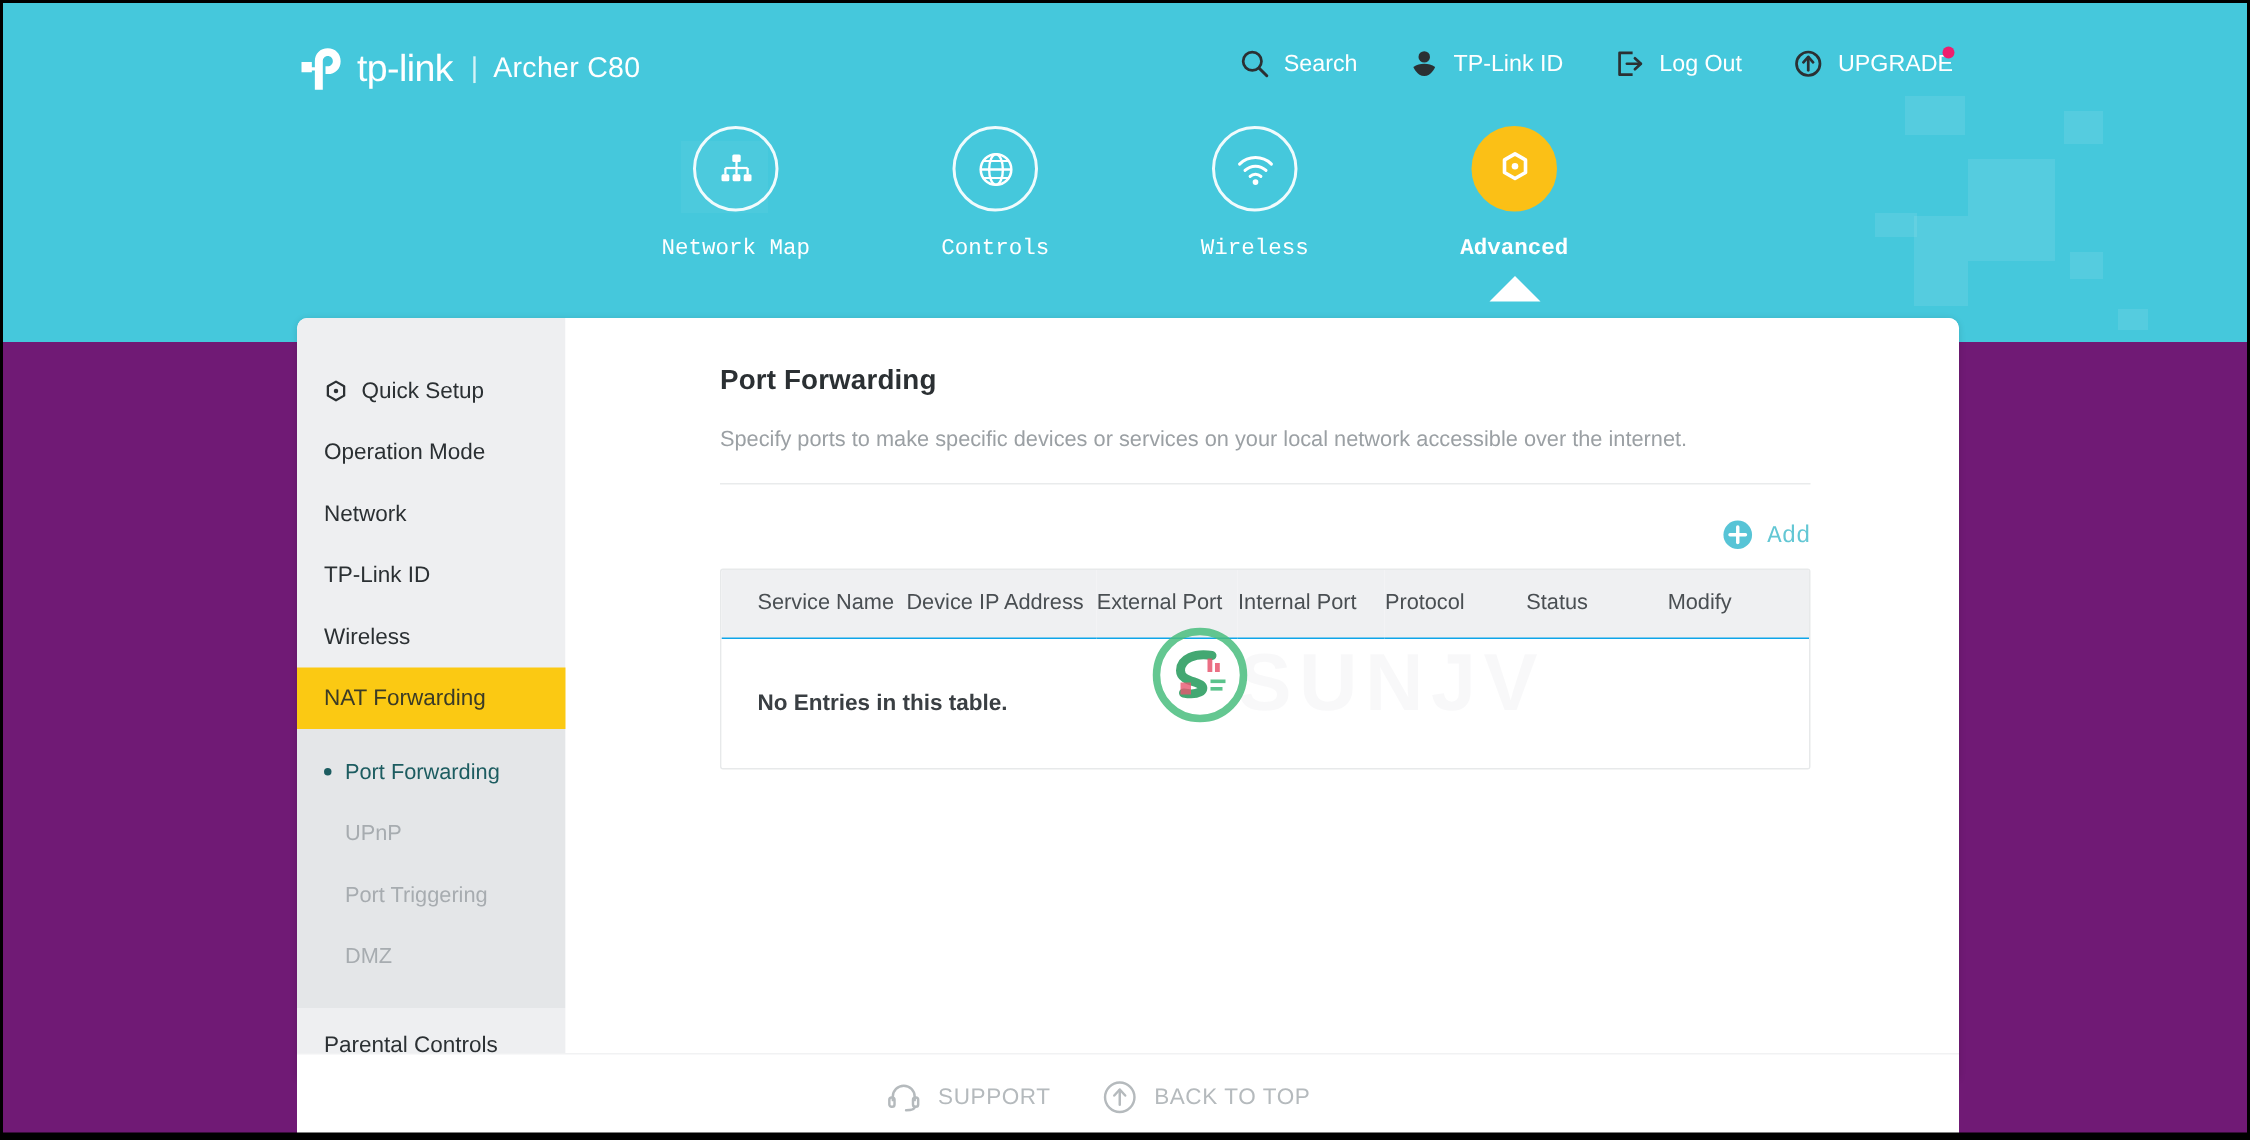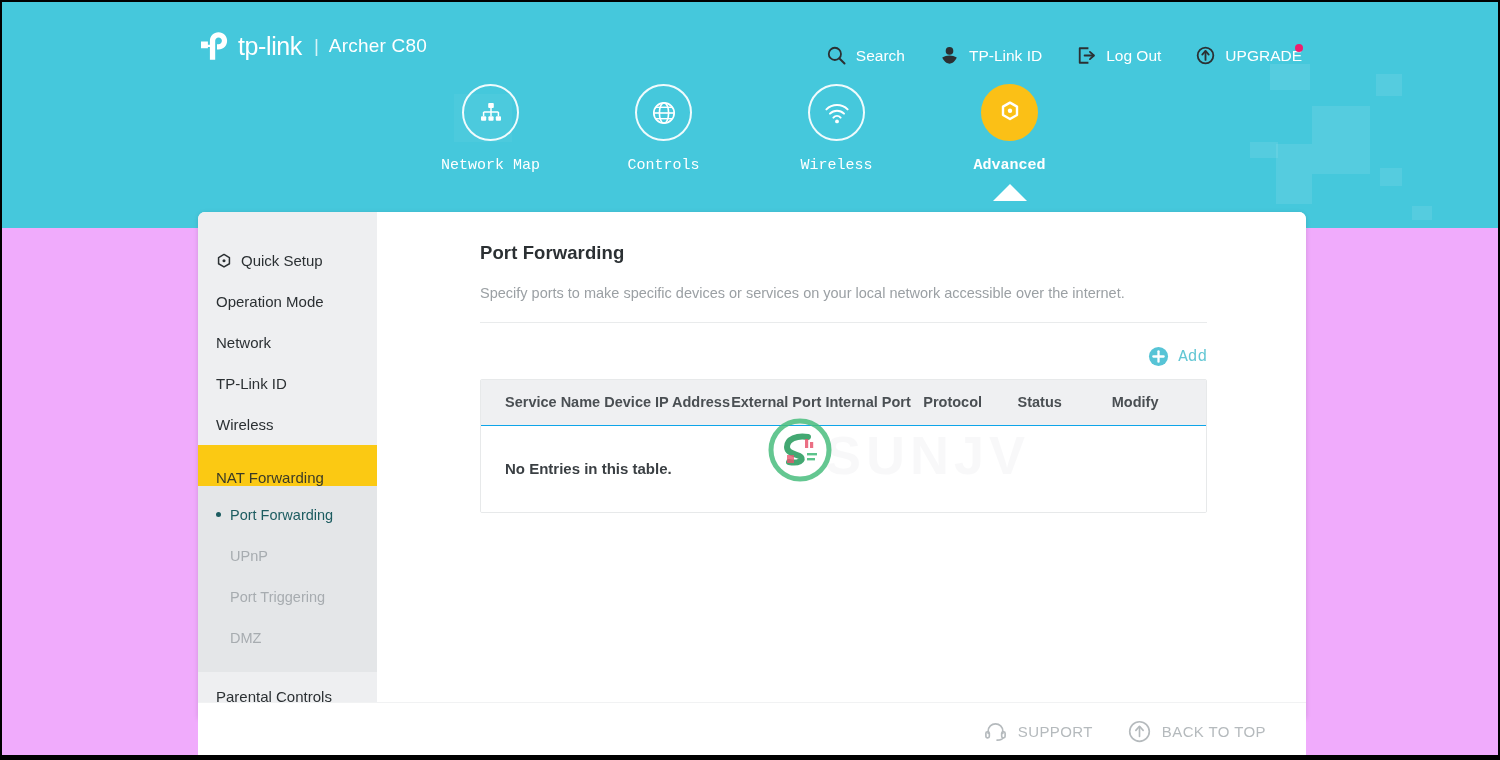--- a/index.html
+++ b/index.html
@@ -10,21 +10,21 @@
     height: 760px;
     overflow: hidden;
     font-family: "Liberation Sans", sans-serif;
     background: #ffffff;
   }
 
   #app {
     position: relative;
     width: 1500px;
     height: 760px;
-    background: #f0abfc;
+    background: #701a75;
     border: 2px solid #000000;
     overflow: hidden;
   }
 
   
   .header {
     position: absolute;
     left: 0; top: 0;
     width: 100%;
     height: 226px;
@@ -66,21 +66,21 @@
   .brand-model {
     font-size: 19px;
     color: #ffffff;
     font-weight: 400;
     letter-spacing: .2px;
   }
 
   
   .util-nav {
     position: absolute;
-    right: 196px; top: 43px;
+    right: 196px; top: 30px;
     display: flex;
     align-items: flex-start;
     gap: 34px;
   }
   .util-item {
     display: flex;
     align-items: center;
     gap: 9px;
     color: #ffffff;
     font-size: 15.5px;
@@ -174,21 +174,20 @@
     color: #2b3033;
     cursor: pointer;
     position: relative;
   }
   .nav-item .nav-gear { width: 16px; height: 16px; margin-right: 9px; flex: 0 0 auto; }
   .nav-item.active-group {
     background: #fbc913;
     border-radius: 0 6px 6px 0;
     color: #3b3b26;
     width: 200px;
-    align-items: flex-end;
   }
   .subnav {
     background: #e4e6e8;
     padding: 8px 0 14px;
   }
   .sub-item {
     height: 41px;
     display: flex;
     align-items: center;
     padding-left: 18px;
@@ -257,21 +256,21 @@
     margin-top: 12px;
     border: 1px solid #e7e9ea;
     border-radius: 2px;
     overflow: hidden;
   }
   table { width: 100%; border-collapse: collapse; }
   thead tr { background: #eff0f2; }
   thead th {
     text-align: left;
     font-size: 14.5px;
-    font-weight: bold;
+    font-weight: normal;
     color: #4a4f53;
     padding: 14px 0 14px 0;
     vertical-align: top;
     line-height: 1.18;
   }
   thead th:first-child { padding-left: 24px; }
   .col-service  { width: 17%; }
   .col-ip       { width: 17.5%; }
   .col-ext      { width: 13%; }
   .col-int      { width: 13.5%; }
@@ -309,21 +308,21 @@
 
   
   .footer {
     position: absolute;
     left: 196px; top: 700px;
     width: 1108px;
     height: 58px;
     background: #ffffff;
     display: flex;
     align-items: center;
-    justify-content: flex-end;
+    justify-content: center;
     padding-right: 40px;
     gap: 34px;
     border-top: 1px solid #f1f2f3;
   }
   .foot-item {
     display: flex;
     align-items: center;
     gap: 10px;
     color: #b5babd;
     font-size: 15px;

